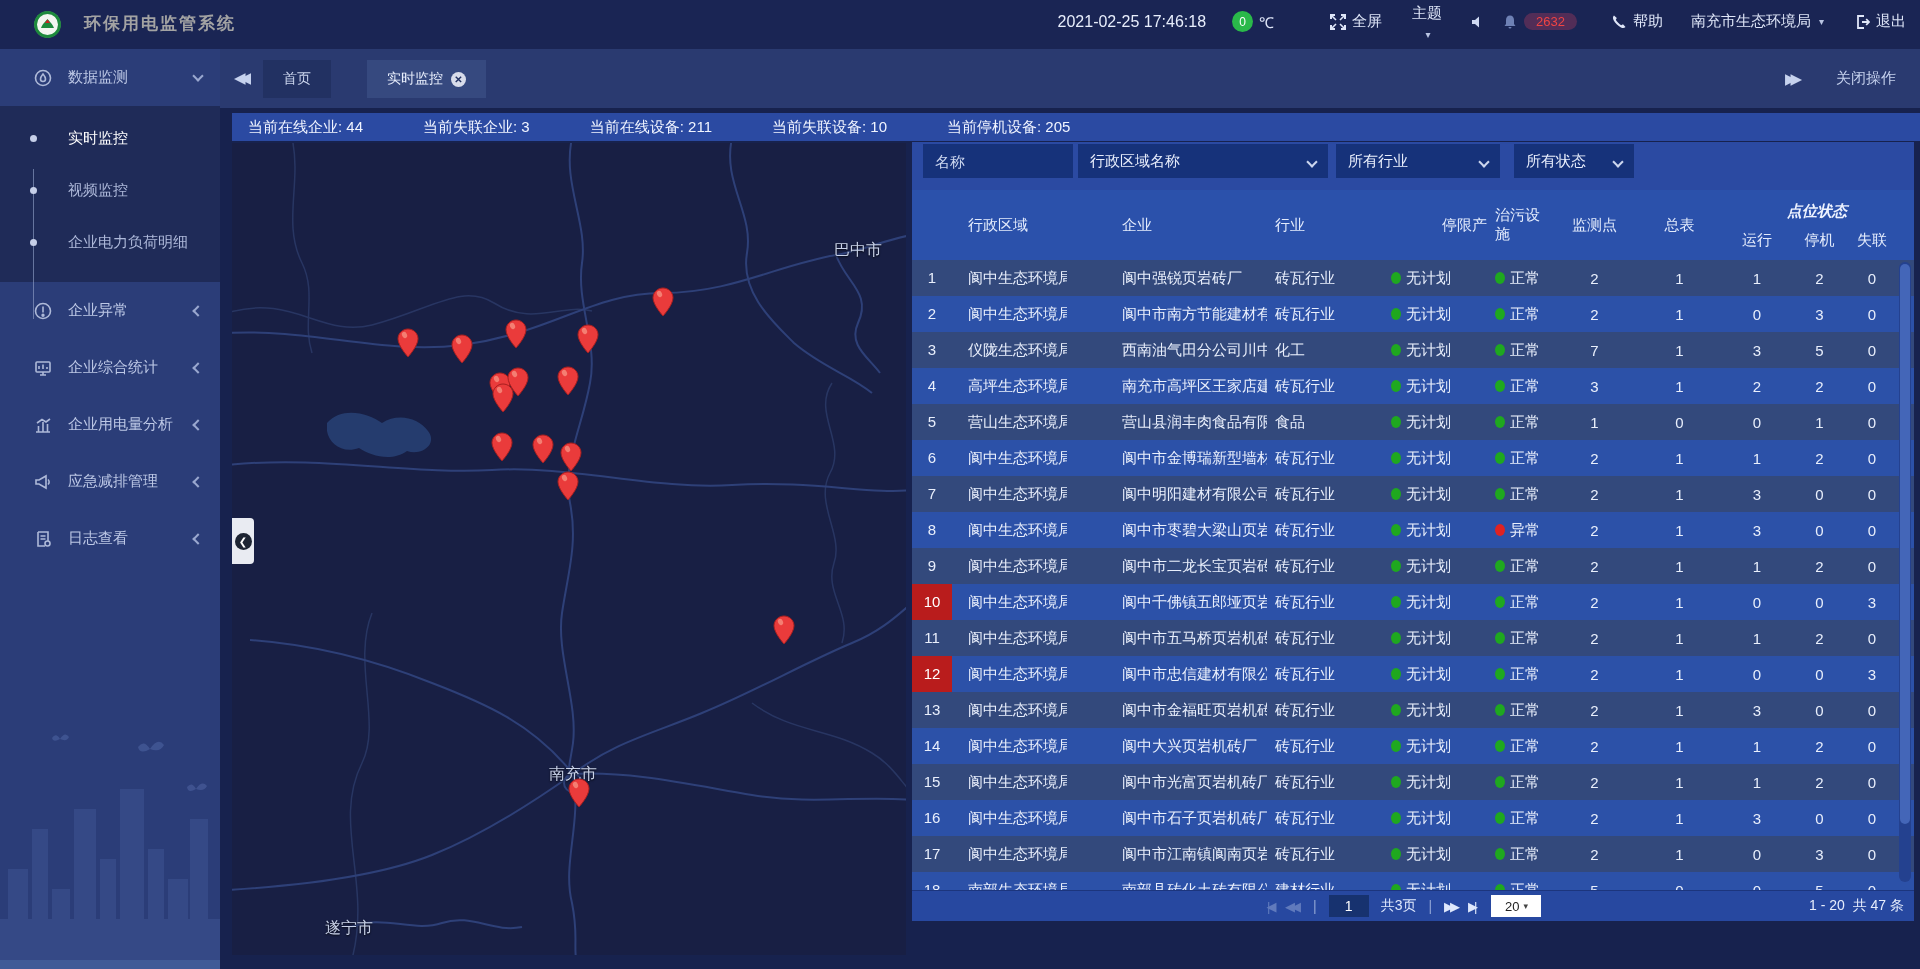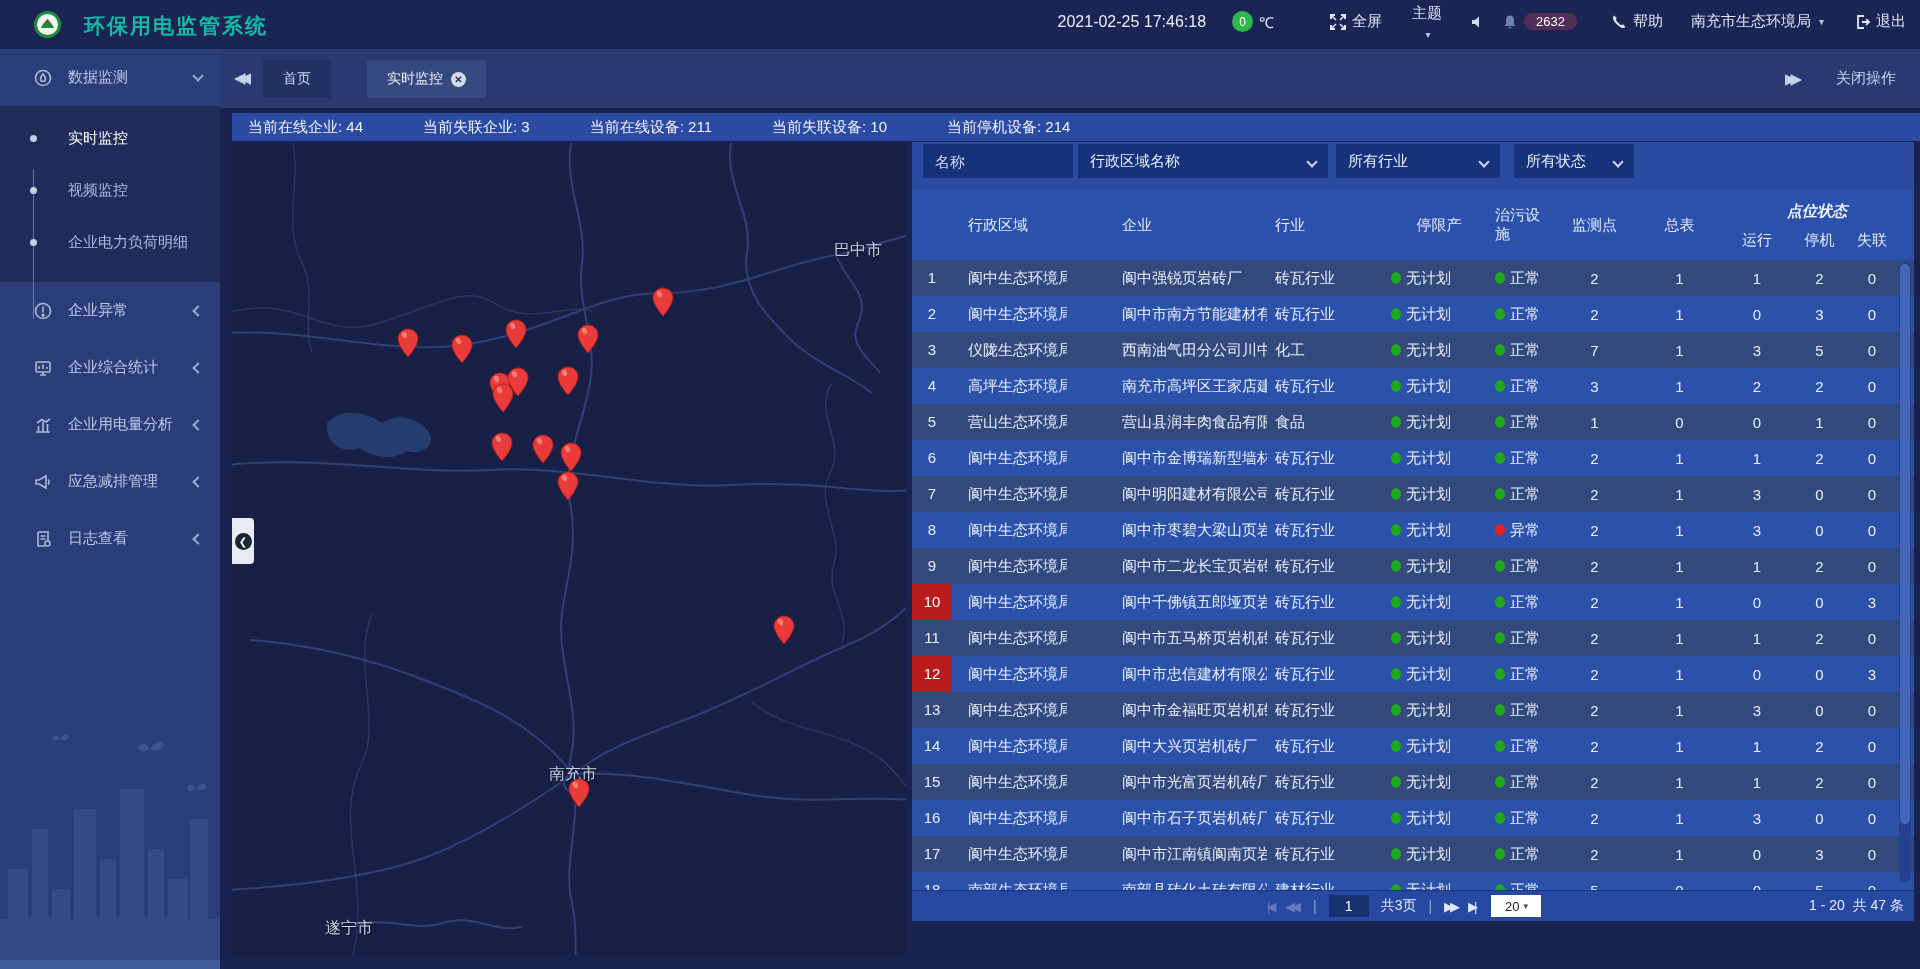--- a/index.html
+++ b/index.html
@@ -3,29 +3,29 @@
 <meta charset="utf-8">
 <style>
   * { margin:0; padding:0; box-sizing:border-box; }
   html,body { width:1920px; height:969px; overflow:hidden; background:#16214d;
     font-family:"Liberation Sans", sans-serif; color:#e6ecfa; }
 
   
   .app-header { position:absolute; left:0; top:0; width:1920px; height:49px;
     background:#1a2554; display:flex; align-items:center; z-index:30; }
   .logo { position:absolute; left:34px; top:11px; width:27px; height:27px; }
-  .app-title { position:absolute; left:84px; top:12px; font-size:21px; font-weight:bold;
-    color:#14b8a6; letter-spacing:2px; }
+  .app-title { position:absolute; left:84px; top:12px; font-size:17px; font-weight:bold;
+    color:#a3a3a3; letter-spacing:2px; }
   .hdr-right { position:absolute; right:14px; top:0; height:43px; display:flex;
     align-items:center; font-size:15px; color:#dfe6f8; }
   .hdr-item { display:flex; align-items:center; gap:6px; white-space:nowrap; }
   .hdr-datetime { font-size:16px; color:#e8eefc; }
   .temp-badge { width:21px; height:21px; border-radius:50%; background:#2ab94a; color:#fff;
     font-size:12px; display:flex; align-items:center; justify-content:center; }
-  .notif-pill { background:rgba(190,60,95,.35); color:#ffffff; border-radius:10px;
+  .notif-pill { background:rgba(190,60,95,.35); color:#ef4444; border-radius:10px;
     font-size:13px; padding:1px 12px; }
   .caret { font-size:10px; color:#b9c4e2; margin-left:2px; }
   .hicon { width:16px; height:16px; display:inline-block; }
   .hicon svg { width:100%; height:100%; display:block; }
 
   
   .sidebar { position:absolute; left:0; top:49px; width:220px; height:920px;
     background:#2b3d78; overflow:hidden; z-index:20; }
   .side-item { position:relative; height:57px; display:flex; align-items:center;
     padding-left:34px; color:#bdc8e6; font-size:15px; cursor:pointer; }
@@ -96,21 +96,21 @@
     border-left:2px solid #cdd7ef; border-bottom:2px solid #cdd7ef; transform:rotate(-45deg); }
 
   
   .tgrid { display:grid; grid-template-columns:40px 115px 200px 100px 120px 65px 85px 85px 70px 55px 50px; }
   .thead { position:absolute; left:0; top:48px; width:1002px; height:70px; background:#2b51ab; }
   .thead .tgrid { height:70px; align-items:center; font-size:15px; color:#e3ebfc; }
   .th { text-align:center; }
   .th.l16 { text-align:left; padding-left:16px; }
   .th.l55 { text-align:left; padding-left:55px; }
   .th.l8  { text-align:left; padding-left:8px; }
-  .th.l24 { text-align:center; padding-left:24px; }
+  .th.l24 { text-align:right; padding-left:24px; }
   .th.sub { padding-top:30px; }
   .group-hdr { position:absolute; left:825px; top:12px; width:160px; text-align:center;
     font-size:15px; font-style:italic; font-weight:bold; color:#eef3ff; }
   .tbody { position:absolute; left:0; top:118px; width:1002px; height:630px; overflow:hidden; }
   .trow { height:36px; align-items:center; font-size:15px; color:#e9effc; cursor:pointer; }
   .trow:nth-child(odd)  { background:#33497c; }
   .trow:nth-child(even) { background:#2c51a8; }
   .c { text-align:center; overflow:hidden; white-space:nowrap; }
   .c.l16 { text-align:left; padding-left:16px; }
   .c.l55 { text-align:left; padding-left:55px; }
@@ -331,21 +331,21 @@
       <span class="dbl-arrow">▶▶</span>
       <span>关闭操作</span>
     </div>
   </div>
 
   <div class="statsbar" id="statsbar">
       <span>当前在线企业: 44</span>
       <span>当前失联企业: 3</span>
       <span>当前在线设备: 211</span>
       <span>当前失联设备: 10</span>
-      <span>当前停机设备: 214</span>
+      <span>当前停机设备: 205</span>
     </div>
 
   <div class="map">
     <svg class="roads" width="674" height="812" viewBox="0 0 674 812">
       <g fill="none" stroke="#2a3866" stroke-width="1.5" opacity="0.9">
         <path d="M-5,170 C60,150 90,195 140,182 C200,166 230,140 262,160 C300,184 330,160 360,168"></path>
         <path d="M60,-5 C70,40 50,80 70,120 C85,150 70,180 80,210"></path>
         <path d="M600,240 C580,270 615,300 598,330 C582,360 612,392 602,420 C592,450 620,470 610,500"></path>
         <path d="M520,560 C560,590 600,585 640,610 C660,622 670,640 680,650"></path>
         <path d="M120,816 C140,740 100,680 130,620 C150,580 120,520 140,470"></path>

